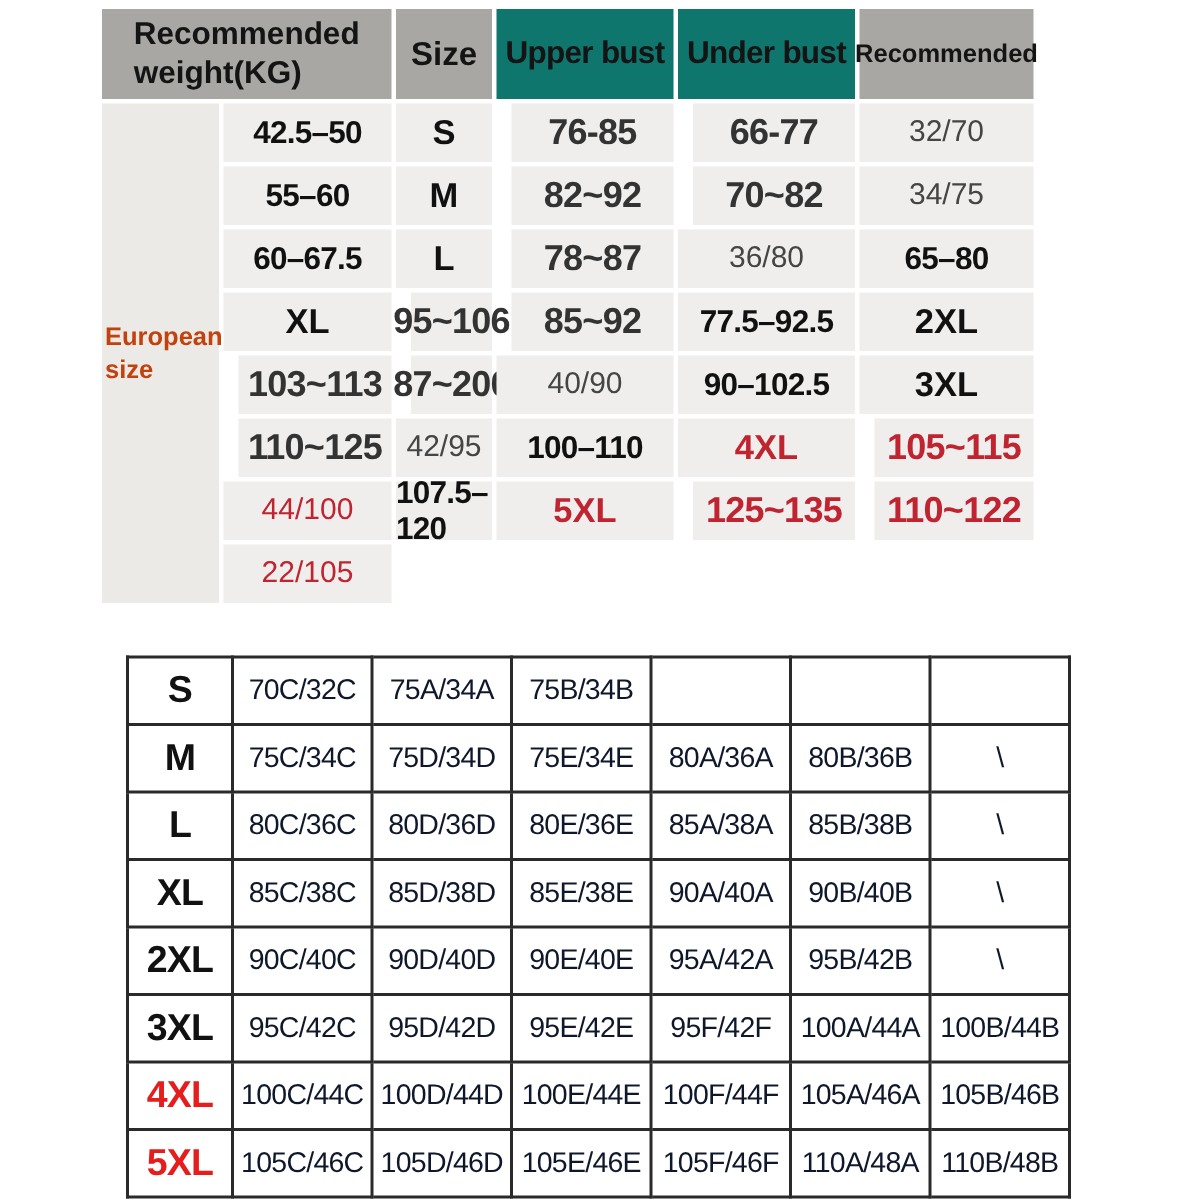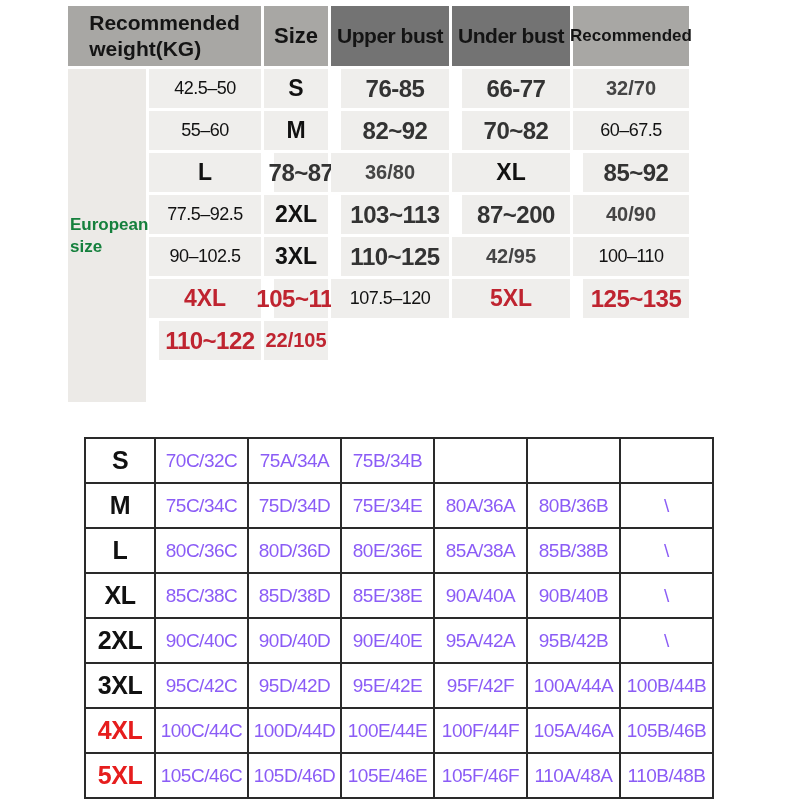--- a/index.html
+++ b/index.html
@@ -12,47 +12,47 @@
   .toptable{
     position:absolute;left:68px;top:6px;
     display:grid;
     grid-template-columns:78px 112px 64px 118px 118px 116px;
     grid-template-rows:60px repeat(8,39px);
     gap:3px;
   }
   .h{display:flex;align-items:center;justify-content:center;
      font-weight:bold;color:#141414;}
   .hgray{background:#a8a7a4;}
-  .hred{background:#737373;}
+  .hred{background:#0f766e;}
   .hweight{grid-column:1/3;font-size:21px;}
   .hweight .inner{text-align:left;line-height:1.25;}
   .hsize{font-size:22px;}
   .hbust{font-size:21px;letter-spacing:-0.5px;}
   .hrec{font-size:17px;}
   .euro{
     grid-column:1;grid-row:2/10;background:#eceae7;
     display:flex;flex-direction:column;justify-content:center;
-    color:#15803d;font-weight:bold;font-size:17px;line-height:1.25;
+    color:#c2410c;font-weight:bold;font-size:17px;line-height:1.25;
     padding-left:2px;
   }
   .c{background:#efeeec;display:flex;align-items:center;justify-content:center;}
-  .w{font-weight:normal;font-size:18px;color:#111;letter-spacing:-0.5px;}
+  .w{font-weight:bold;font-size:21px;color:#111;letter-spacing:-0.5px;}
   .s{font-weight:bold;font-size:23px;color:#111;}
   .b{font-size:24px;font-weight:600;color:#333;letter-spacing:-0.5px;margin-left:10px;}
-  .rc{font-size:20px;font-weight:700;color:#454545;}
+  .rc{font-size:20px;font-weight:400;color:#454545;}
   .red{color:#bf2430;}
   
   table.bt{
     position:absolute;left:84px;top:437px;
     border-collapse:collapse;table-layout:fixed;
   }
   table.bt td{
     border:2px solid #2a2a2a;height:41px;width:89px;
     text-align:center;vertical-align:middle;
-    font-size:19px;color:#8b5cf6;background:#fff;
+    font-size:19px;color:#0f172a;background:#fff;
     letter-spacing:-0.5px;overflow:hidden;
   }
   table.bt td.sz{width:66px;font-weight:bold;font-size:25px;color:#111;}
   table.bt td.redsz{color:#e61d1d;}
 </style>
 </head>
 <body>
 
 <div class="toptable">
 
@@ -75,43 +75,47 @@
   <div class="c w">42.5–50</div>
   <div class="c s">S</div>
   <div class="c b">76-85</div>
   <div class="c b">66-77</div>
   <div class="c rc">32/70</div>
 
   <div class="c w">55–60</div>
   <div class="c s">M</div>
   <div class="c b">82~92</div>
   <div class="c b">70~82</div>
+  <div class="c rc">34/75</div>
 
   <div class="c w">60–67.5</div>
   <div class="c s">L</div>
   <div class="c b">78~87</div>
   <div class="c rc">36/80</div>
 
+  <div class="c w">65–80</div>
   <div class="c s">XL</div>
+  <div class="c b">95~106</div>
   <div class="c b">85~92</div>
 
   <div class="c w">77.5–92.5</div>
   <div class="c s">2XL</div>
   <div class="c b">103~113</div>
   <div class="c b">87~200</div>
   <div class="c rc">40/90</div>
 
   <div class="c w">90–102.5</div>
   <div class="c s">3XL</div>
   <div class="c b">110~125</div>
   <div class="c rc">42/95</div>
 
   <div class="c w">100–110</div>
   <div class="c s red">4XL</div>
   <div class="c b red">105~115</div>
+  <div class="c rc red">44/100</div>
 
   <div class="c w">107.5–120</div>
   <div class="c s red">5XL</div>
   <div class="c b red">125~135</div>
   <div class="c b red">110~122</div>
   <div class="c rc red">22/105</div>
 </div>
 
 <table class="bt">
   <tbody>

